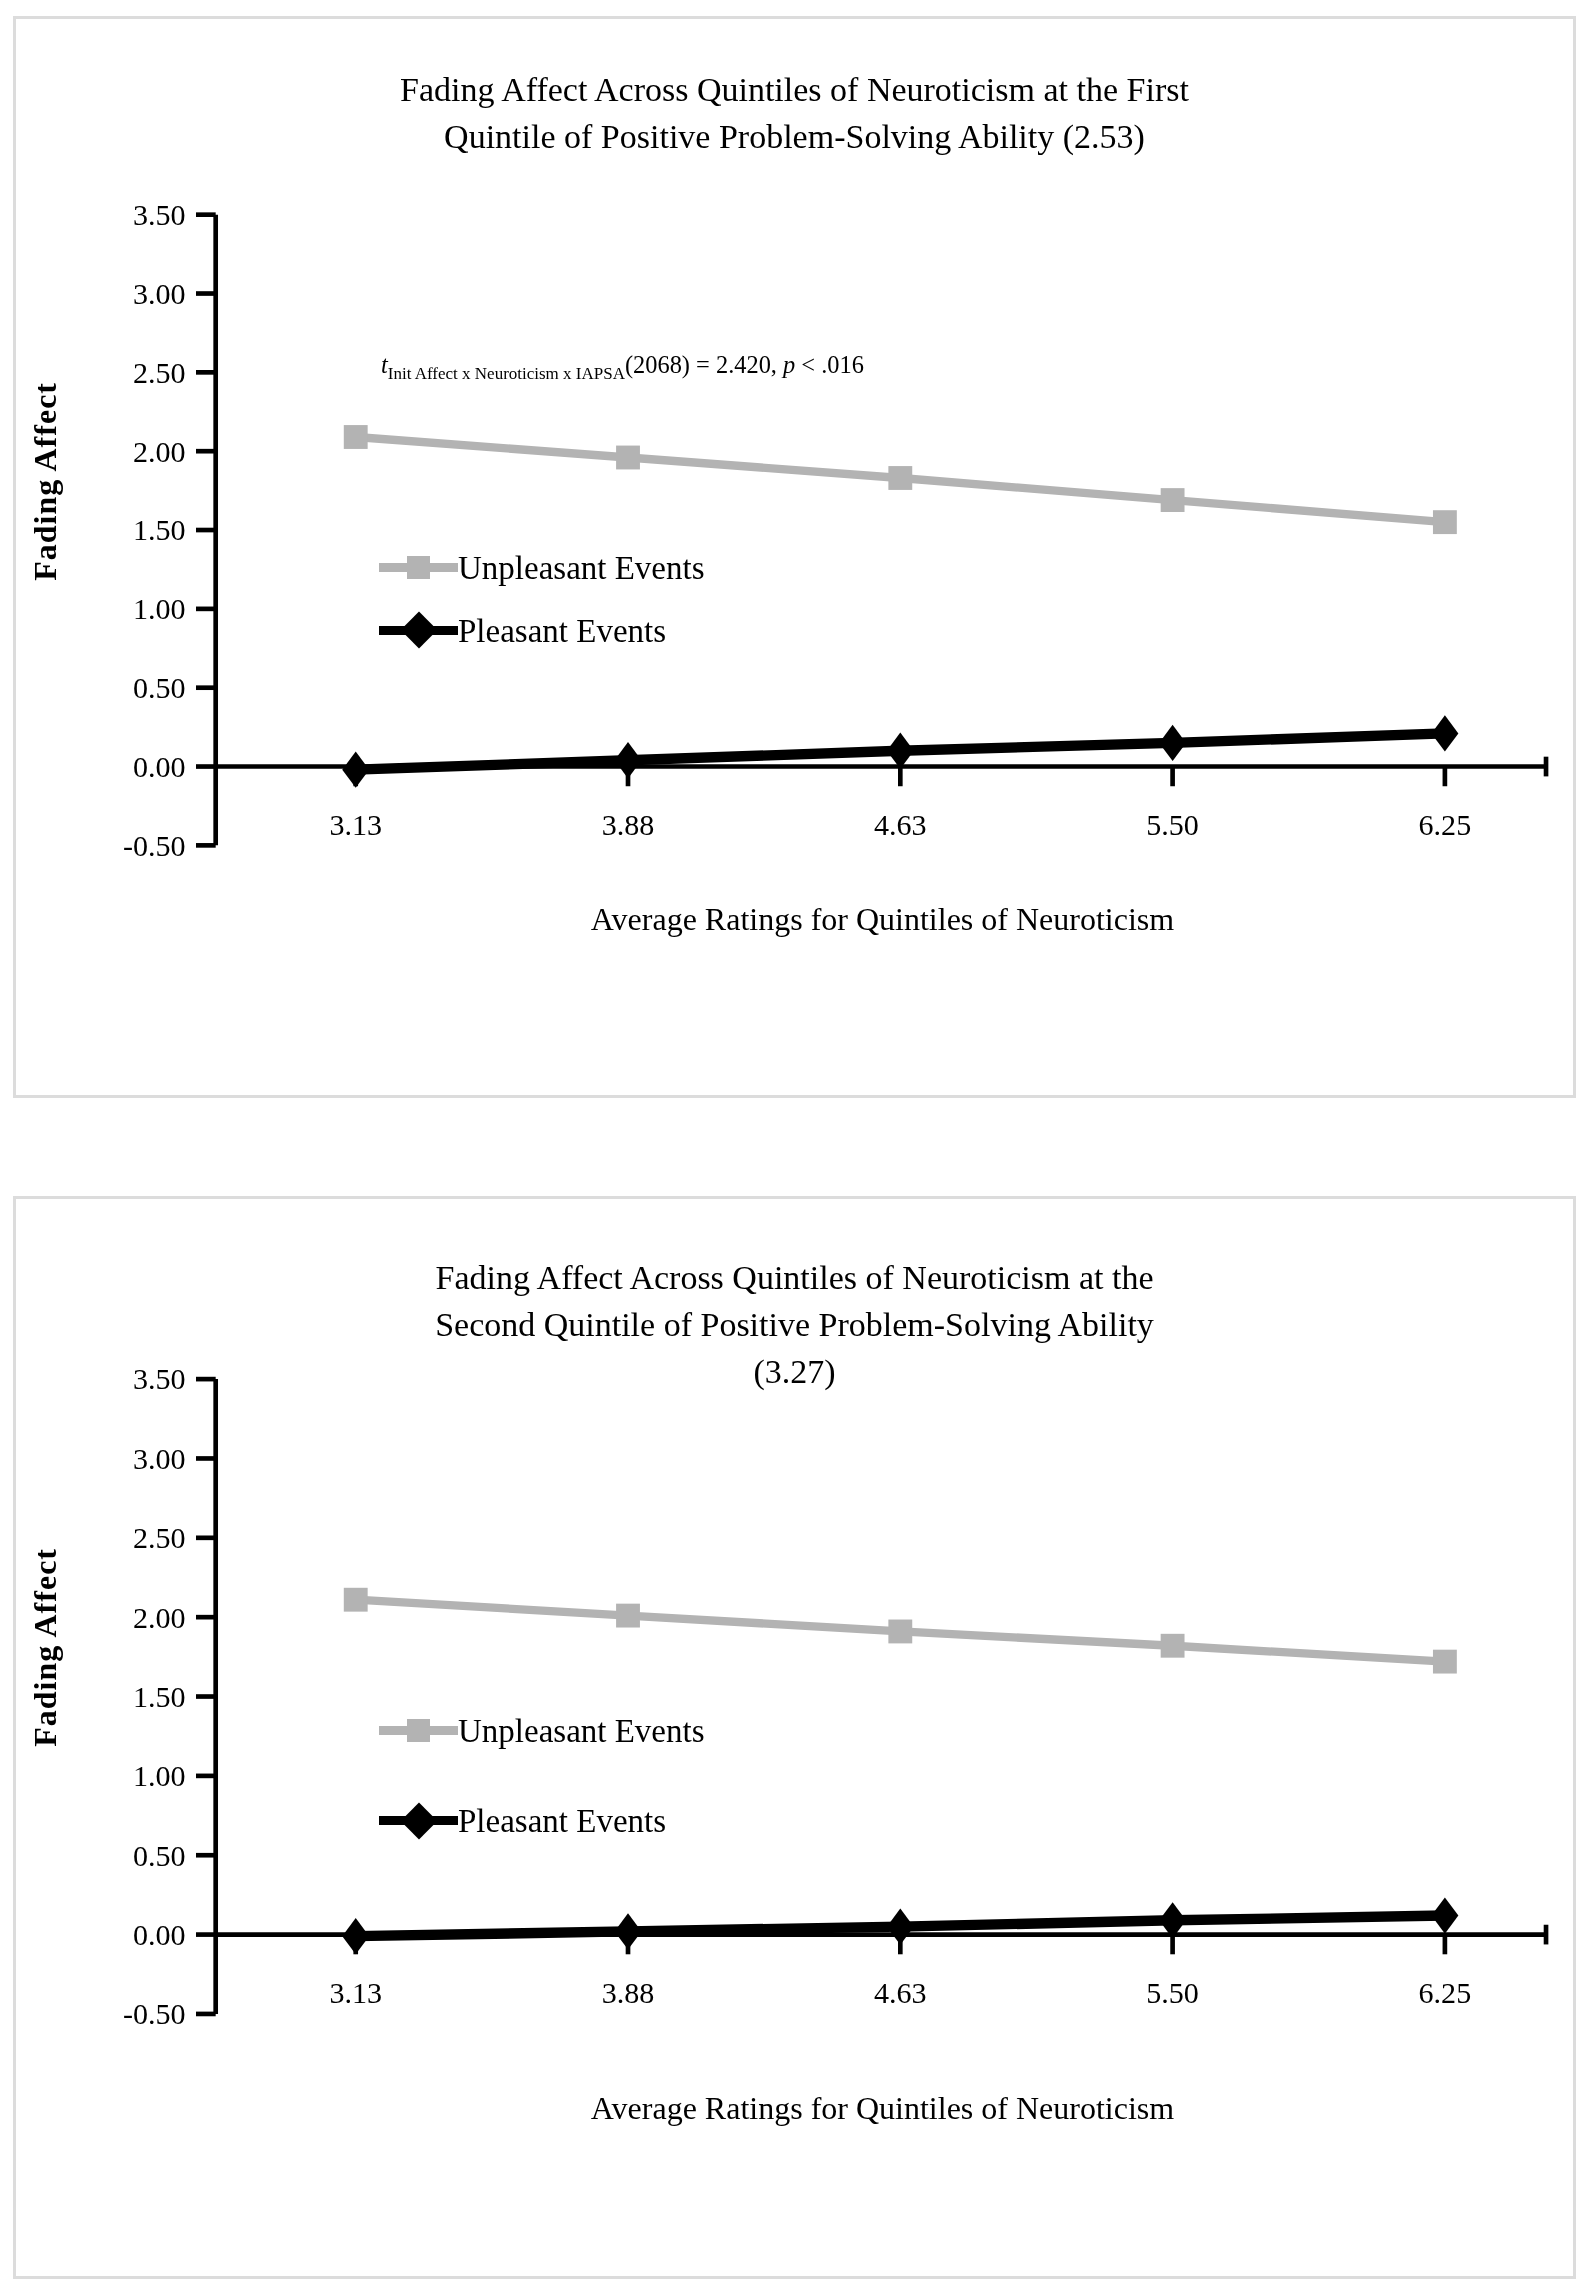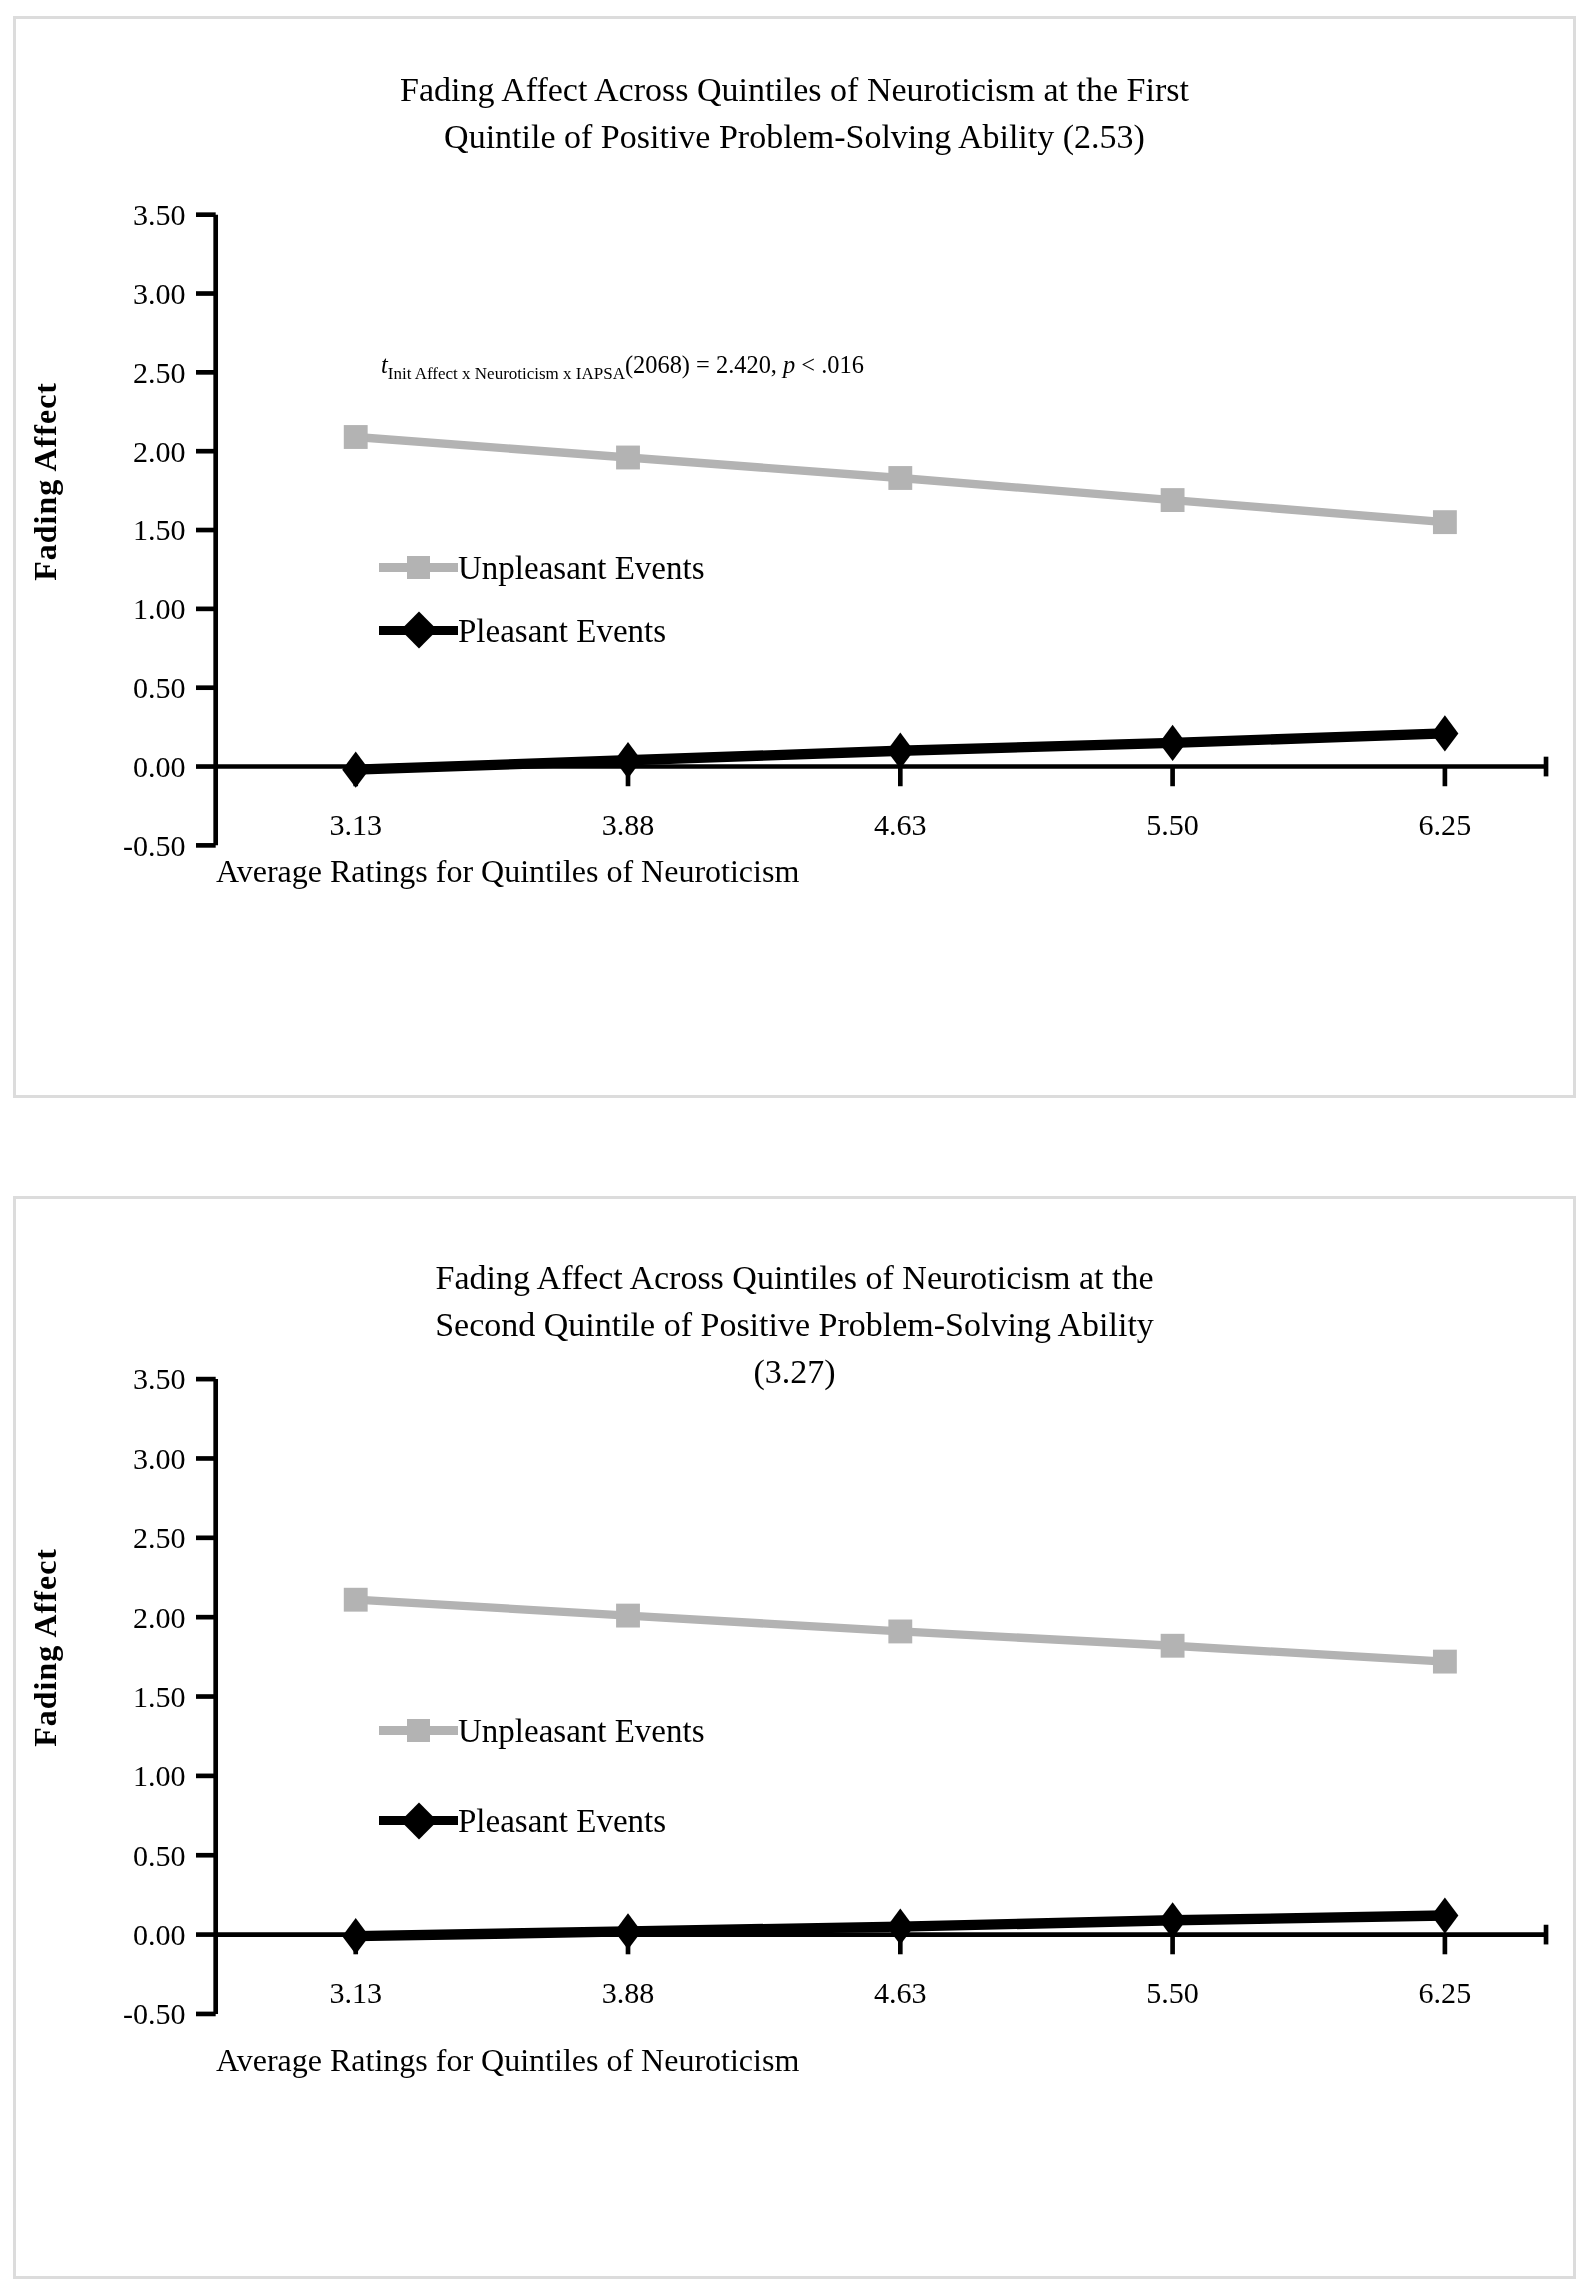--- a/index.html
+++ b/index.html
@@ -35,21 +35,21 @@
   .p1 .legend .li{margin-bottom:21px;}
   .p2 .legend .li{margin-bottom:48px;}
   .p1 .legend{top:528px;}
   .p2 .legend{top:511px;}
   .li{display:flex;align-items:center;height:42px;}
   .lmark{position:relative;width:79px;height:42px;flex:0 0 79px;}
   .lline{position:absolute;left:0;top:16px;width:79px;height:9.3px;}
   .lsq{position:absolute;left:28px;top:9.3px;width:23px;height:23px;}
   .ldi{position:absolute;left:26.5px;top:7.8px;width:26px;height:26px;transform:rotate(45deg);}
   .llabel{font-size:33px;line-height:42px;white-space:nowrap;text-align:center;}
-  .xlab{position:absolute;left:200px;width:1333px;font-size:32px;}
+  .xlab{position:absolute;left:200px;width:1333px;text-align:center;font-size:32px;margin-top:48px;}
   .p1 .xlab{top:834px;}
   .p2 .xlab{top:843px;}
 </style>
 </head>
 <body>
 
 <div class="panel p1">
   <div class="title">
       <div>Fading Affect Across Quintiles of Neuroticism at the First</div>
       <div>Quintile of Positive Problem-Solving Ability (2.53)</div>

